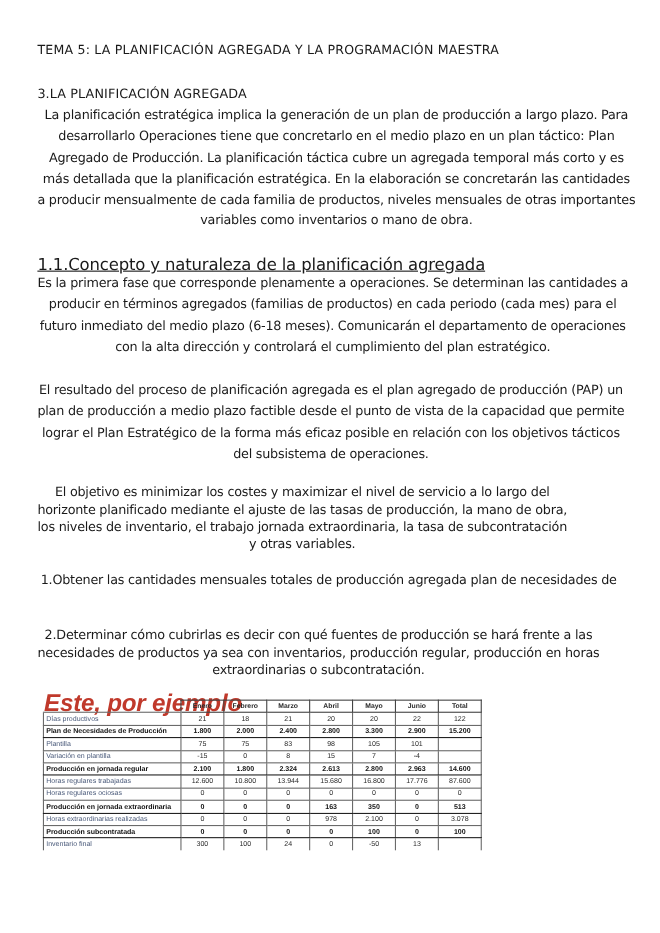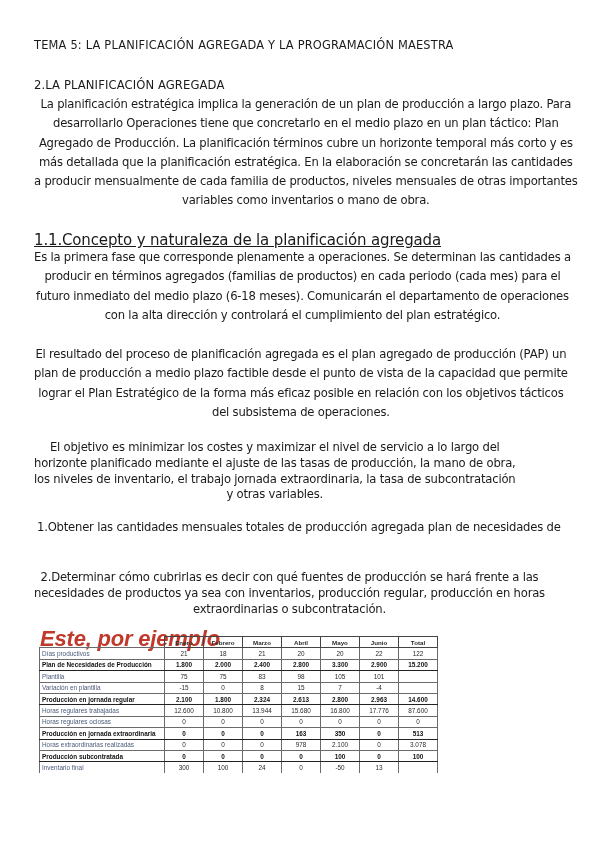--- a/index.html
+++ b/index.html
@@ -27,26 +27,26 @@
   table.ex .c-tot { width: 34px; border-left: 1.6px solid #444; }
   table.ex tr.last td { border-bottom: none; }
 </style>
 </head>
 <body>
 
 <div class="page">
 
   <div class="t h1">TEMA 5: LA PLANIFICACIÓN AGREGADA Y LA PROGRAMACIÓN MAESTRA</div>
 
-  <div class="t h2">2.LA PLANIFICACIÓN AGREGADA</div>
+  <div class="t h2">3.LA PLANIFICACIÓN AGREGADA</div>
 
   <div class="para" style="top:95px;">
     <span class="ln">La planificación estratégica implica la generación de un plan de producción a largo plazo. Para</span>
     <span class="ln">desarrollarlo Operaciones tiene que concretarlo en el medio plazo en un plan táctico: Plan</span>
-    <span class="ln">Agregado de Producción. La planificación términos cubre un horizonte temporal más corto y es</span>
+    <span class="ln">Agregado de Producción. La planificación táctica cubre un agregada temporal más corto y es</span>
     <span class="ln">más detallada que la planificación estratégica. En la elaboración se concretarán las cantidades</span>
     <span class="ln">a producir mensualmente de cada familia de productos, niveles mensuales de otras importantes</span>
     <span class="ln">variables como inventarios o mano de obra.</span>
   </div>
 
   <div class="t u" style="top:233px;">1.1.Concepto y naturaleza de la planificación agregada</div>
   <div class="para" style="top:248px;">
     <span class="ln">Es la primera fase que corresponde plenamente a operaciones. Se determinan las cantidades a</span>
     <span class="ln">producir en términos agregados (familias de productos) en cada periodo (cada mes) para el</span>
     <span class="ln">futuro inmediato del medio plazo (6-18 meses). Comunicarán el departamento de operaciones</span>

